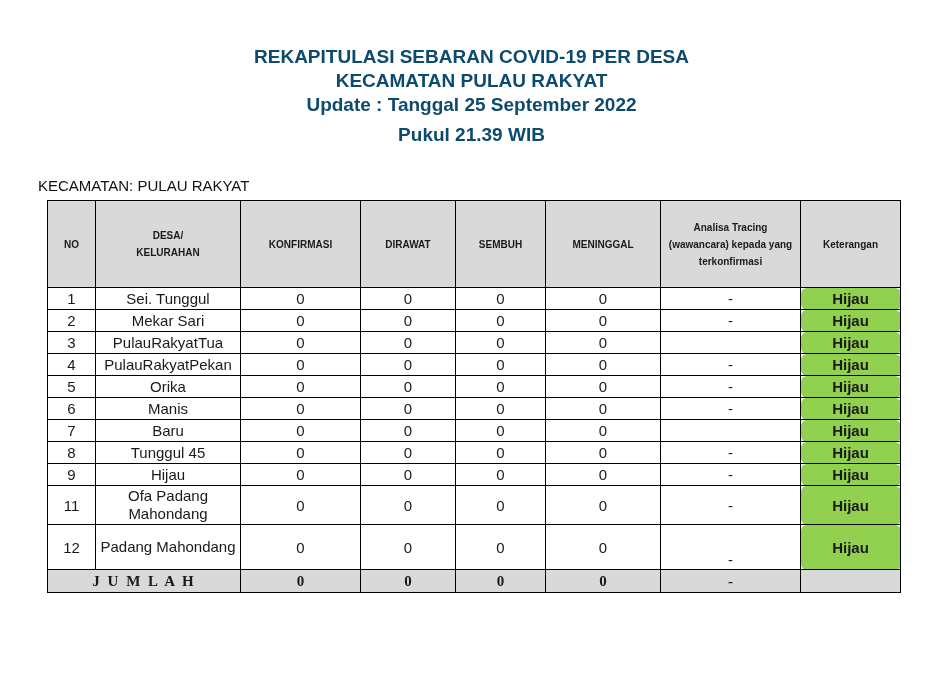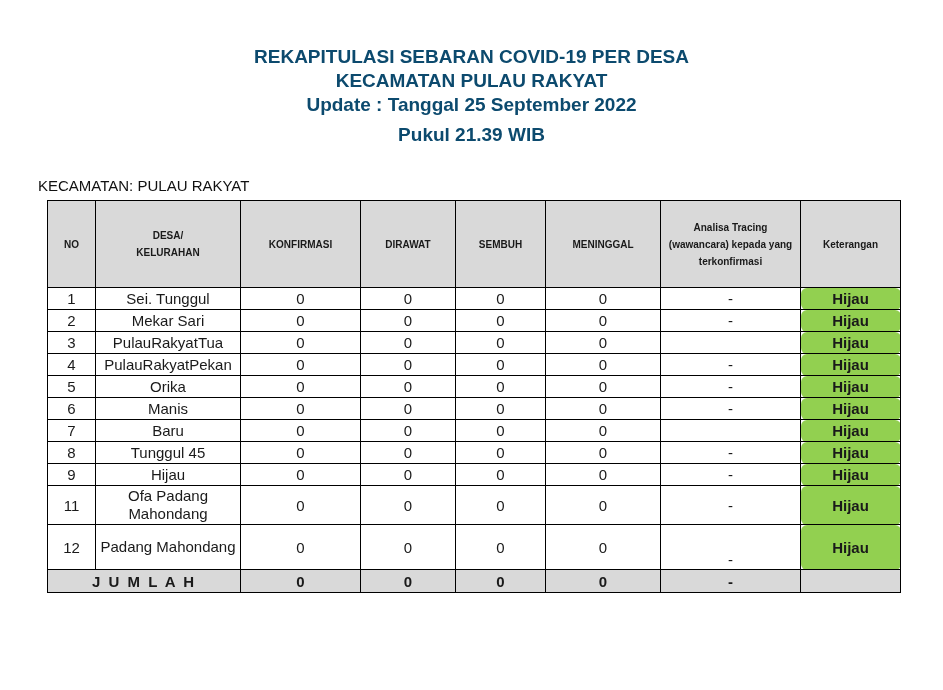--- a/index.html
+++ b/index.html
@@ -67,20 +67,21 @@
     background: var(--row-green, #92d050);
     font-weight: bold;
     border-radius: 6px;
   }
   tfoot tr { height: 23px; }
   tfoot td {
     background: var(--total-bg, #d9d9d9);
     font-weight: bold;
     border-top: 2px solid #000;
     border-bottom: 3px solid #000;
+    font-family: Liberation Serif, serif;
   }
   tfoot td.total-label { letter-spacing: 2px; }
 </style>
 </head>
 <body style="--header-bg: #d9d9d9; --total-bg: #d9d9d9; --row-green: #92d050; --text: #1a1a1a;">
 
 <div class="title-block">
   <div class="title-line1">REKAPITULASI SEBARAN COVID-19 PER DESA</div>
   <div class="title-line2">KECAMATAN PULAU RAKYAT</div>
   <div class="title-line3">Update : Tanggal 25 September 2022</div>

